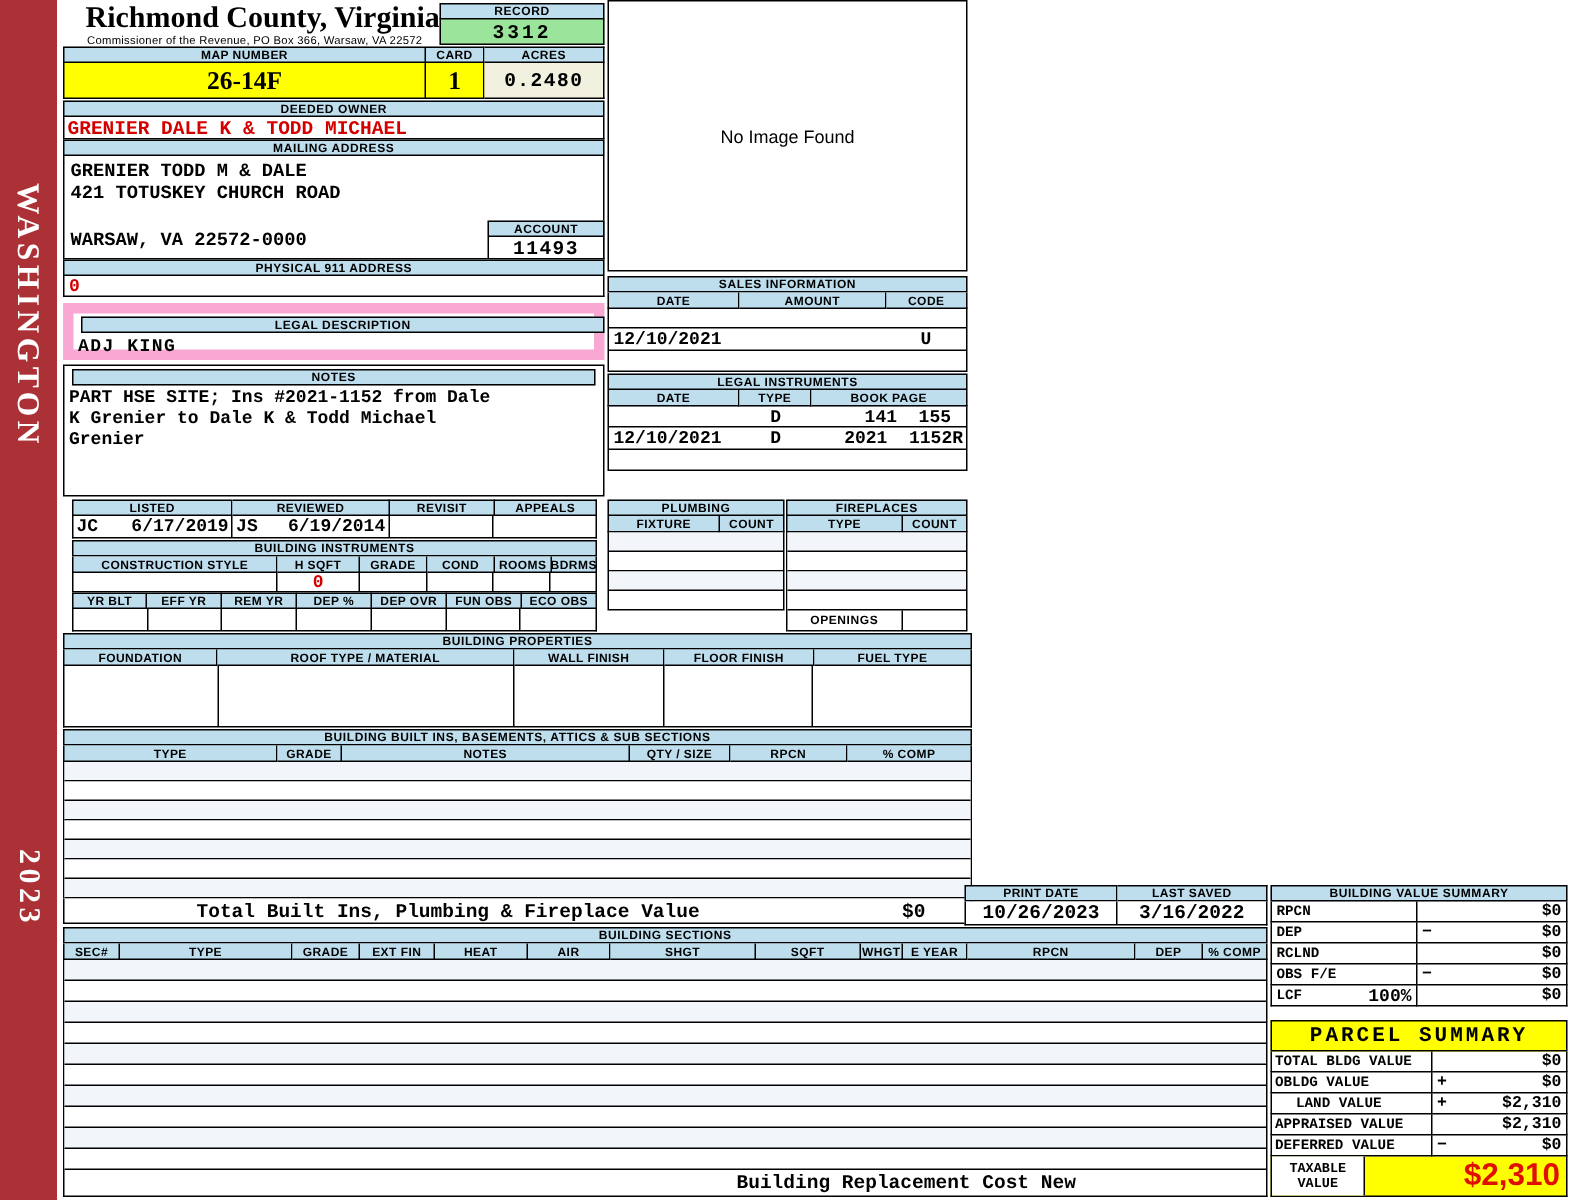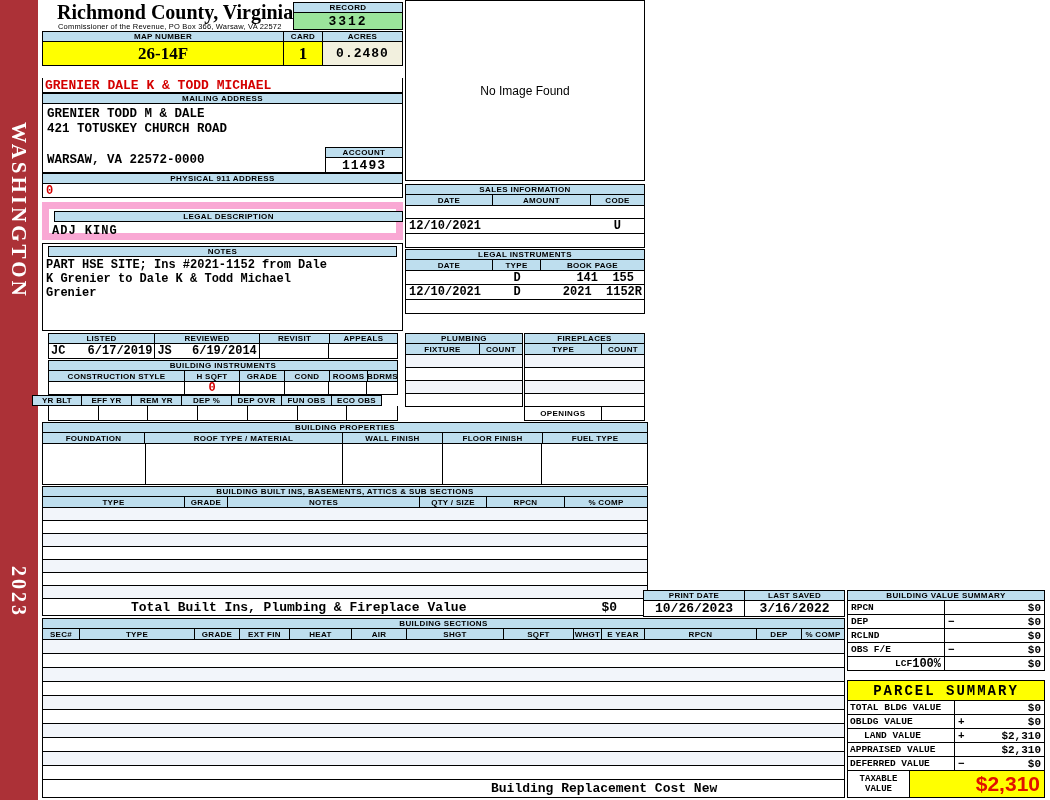--- a/index.html
+++ b/index.html
@@ -53,20 +53,21 @@
     <div class="ch" style="width:242px">MAP NUMBER</div>
     <div class="ch" style="width:39px">CARD</div>
     <div class="ch" style="width:80px">ACRES</div>
   </div>
   <div class="abs chrow" style="left:42px;top:42px;width:361px;height:24px">
     <div class="vc b bigval" style="width:242px;background:#FFFF00;border:1px solid #000;border-top:none;justify-content:center">26-14F</div>
     <div class="vc b bigval" style="width:39px;background:#FFFF00;border-bottom:1px solid #000;justify-content:center">1</div>
     <div class="vc mono" style="width:80px;background:#F2F0DE;border:1px solid #000;border-top:none;border-left:none;justify-content:center;font-size:13px;letter-spacing:1px">0.2480</div>
   </div>
 
+  <div class="abs bar" style="left:42px;top:67px;width:361px;height:11px">DEEDED OWNER</div>
   <div class="abs vrow mono red" style="left:42px;top:78px;width:361px;height:15px;align-items:center;padding-left:2px;font-size:13px">GRENIER DALE K &amp; TODD MICHAEL</div>
 
   <div class="abs bar" style="left:42px;top:93px;width:361px;height:11px">MAILING ADDRESS</div>
   <div class="abs" style="left:42px;top:104px;width:361px;height:69px;border:1px solid #000;border-top:none;box-sizing:border-box;background:#fff">
     <div class="abs mono" style="left:4px;top:3px;font-size:12.5px">GRENIER TODD M &amp; DALE</div>
     <div class="abs mono" style="left:4px;top:18px;font-size:12.5px">421 TOTUSKEY CHURCH ROAD</div>
     <div class="abs mono" style="left:4px;top:49px;font-size:12.5px">WARSAW, VA 22572-0000</div>
   </div>
   <div class="abs bar" style="left:325px;top:147px;width:78px;height:11px">ACCOUNT</div>
   <div class="abs mono" style="left:325px;top:158px;width:78px;height:15px;border:1px solid #000;border-top:none;box-sizing:border-box;background:#fff;display:flex;align-items:center;justify-content:center;font-size:13px;letter-spacing:1px">11493</div>
@@ -115,21 +116,21 @@
     <div class="ch" style="width:30px">BDRMS</div>
   </div>
   <div class="abs vrow" style="left:48px;top:382px;width:350px;height:13px">
     <div class="vc b" style="width:137px"></div>
     <div class="vc b mono red" style="width:55px;justify-content:center;font-size:12px">0</div>
     <div class="vc b" style="width:45px"></div>
     <div class="vc b" style="width:45px"></div>
     <div class="vc b" style="width:38px"></div>
     <div class="vc" style="width:30px"></div>
   </div>
-  <div class="abs chrow" style="left:32px;top:395px;width:350px">
+  <div class="abs chrow" style="left:48px;top:395px;width:350px">
     <div class="ch" style="width:50px">YR BLT</div>
     <div class="ch" style="width:50px">EFF YR</div>
     <div class="ch" style="width:50px">REM YR</div>
     <div class="ch" style="width:50px">DEP %</div>
     <div class="ch" style="width:50px">DEP OVR</div>
     <div class="ch" style="width:50px">FUN OBS</div>
     <div class="ch" style="width:50px">ECO OBS</div>
   </div>
   <div class="abs vrow" style="left:48px;top:406px;width:350px;height:15px">
     <div class="vc b" style="width:50px"></div>
@@ -305,21 +306,21 @@
       <div class="vc mono" style="width:98px;border:1px solid #000;border-top:none;padding:0 3px;font-size:9.5px;justify-content:space-between">
           <span>OBS F/E</span>
           <span></span>
         </div>
       <div class="vc mono" style="width:100px;border:1px solid #000;border-top:none;border-left:none;padding:0 3px;font-size:11px;justify-content:space-between">
           <span>−</span>
           <span>$0</span>
         </div>
     </div>
     <div style="display:flex;height:14px">
-      <div class="vc mono" style="width:98px;border:1px solid #000;border-top:none;padding:0 3px;font-size:9.5px;justify-content:flex-end">
+      <div class="vc mono" style="width:98px;border:1px solid #000;border-top:none;padding:0 3px;font-size:9.5px;justify-content:space-between">
           <span>LCF</span>
           <span style="font-size:12px">100%</span>
         </div>
       <div class="vc mono" style="width:100px;border:1px solid #000;border-top:none;border-left:none;padding:0 3px;font-size:11px;justify-content:space-between">
           <span></span>
           <span>$0</span>
         </div>
     </div>
   </div>
 

